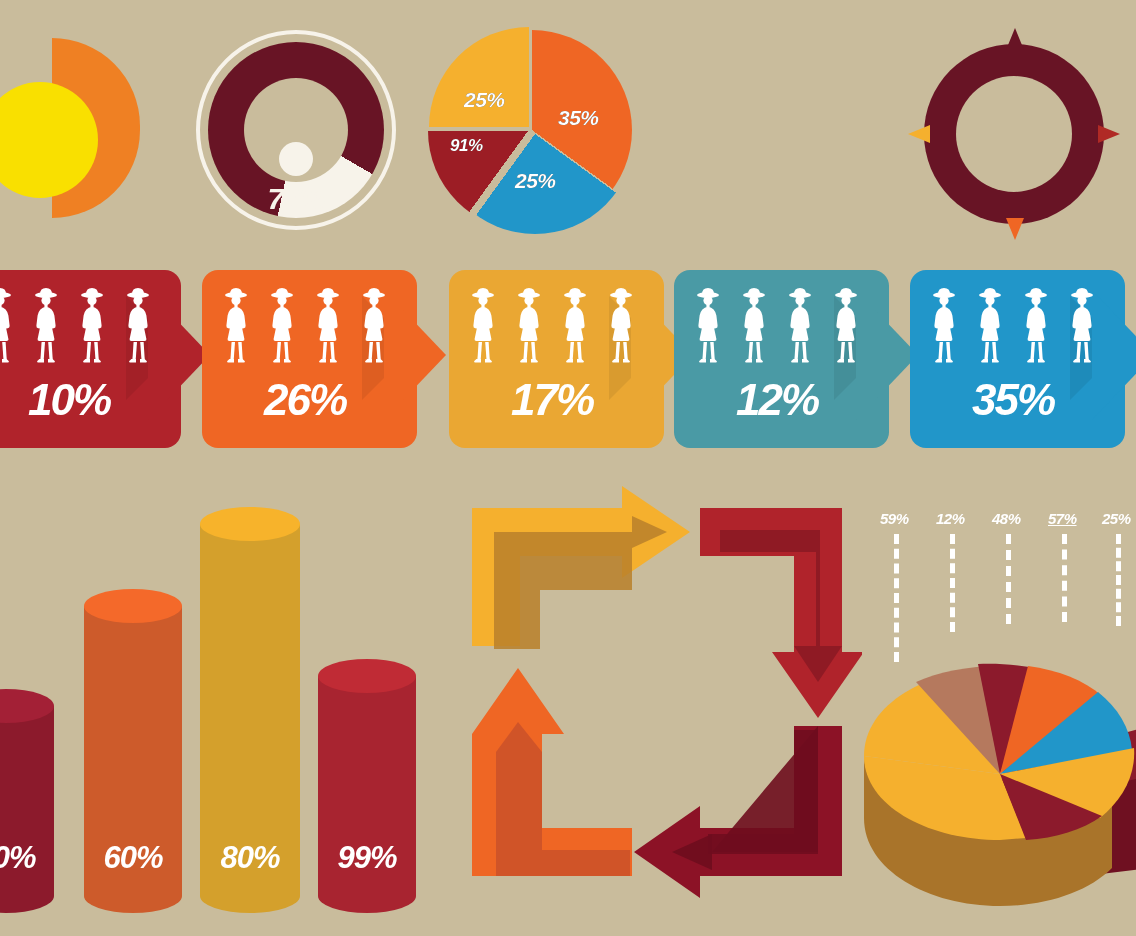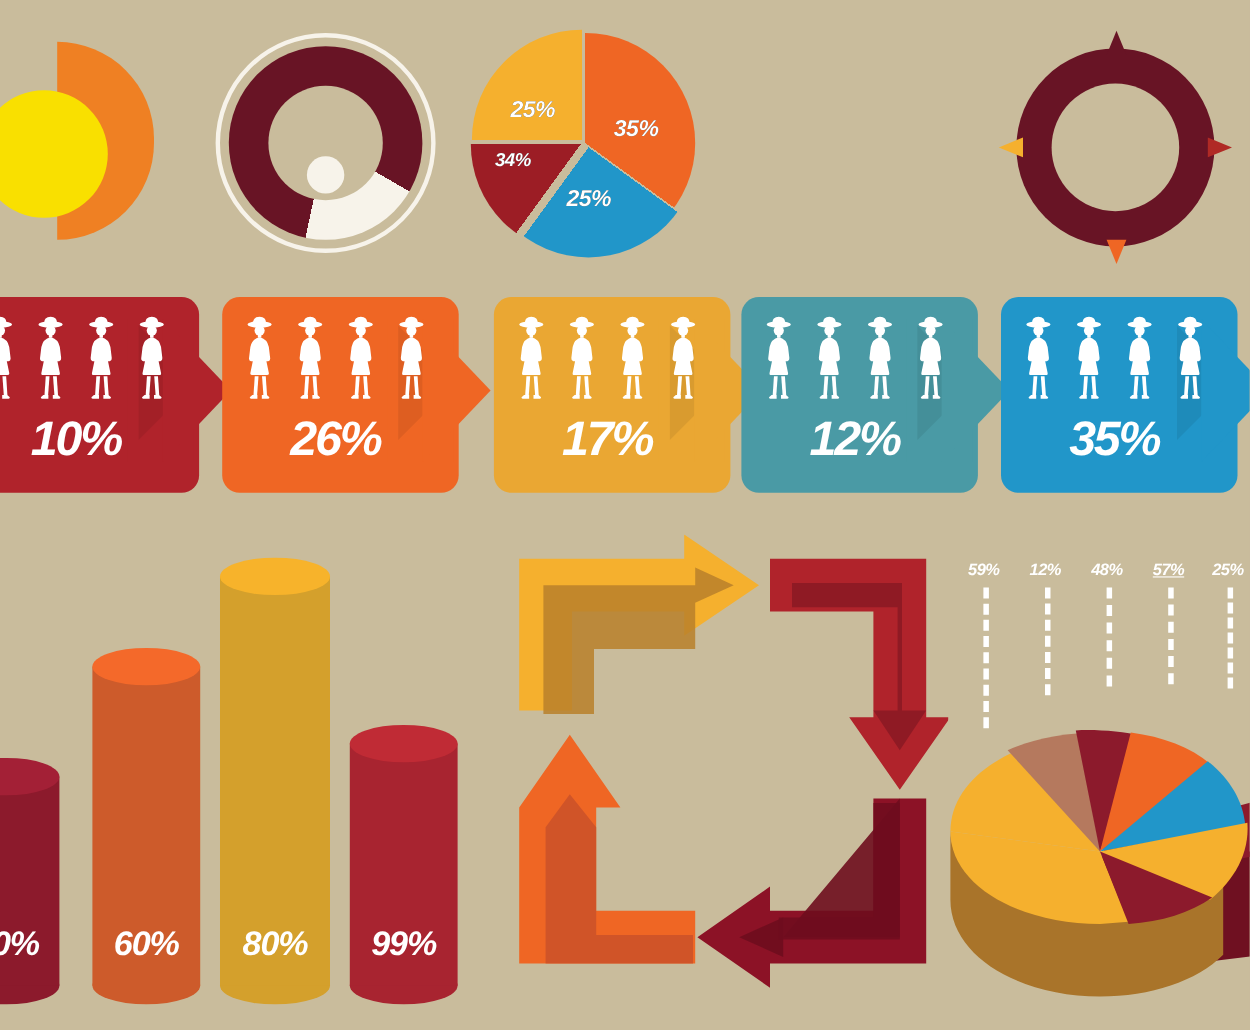--- a/index.html
+++ b/index.html
@@ -134,30 +134,31 @@
     <div class="sun-wrap">
       <div class="sun-half"></div>
       <div class="sun-core"></div>
     </div>
 
     <div class="donut70">
       <div class="d70-outline"></div>
       <div class="d70-ring"></div>
       <div class="d70-hole"></div>
       <div class="d70-dot"></div>
+      <div class="d70-label">70%</div>
     </div>
 
     <div class="pie4">
       <div class="sl pie4-a"></div>
       <div class="sl pie4-b"></div>
       <div class="sl pie4-c"></div>
       <div class="sl pie4-d"></div>
       <div class="pie-lab" style="left:126px;top:76px;">35%</div>
       <div class="pie-lab" style="left:83px;top:139px;">25%</div>
-      <div class="pie-lab" style="left:18px;top:106px;font-size:17px;">34%</div>
+      <div class="pie-lab" style="left:18px;top:106px;font-size:17px;">91%</div>
       <div class="pie-lab" style="left:32px;top:58px;">25%</div>
     </div>
 
 
     <div class="compass">
       <div class="cmp-ring"></div>
       <div class="cmp-hole"></div>
       <div class="spike sp-n"></div>
       <div class="spike sp-e"></div>
       <div class="spike sp-s"></div>

